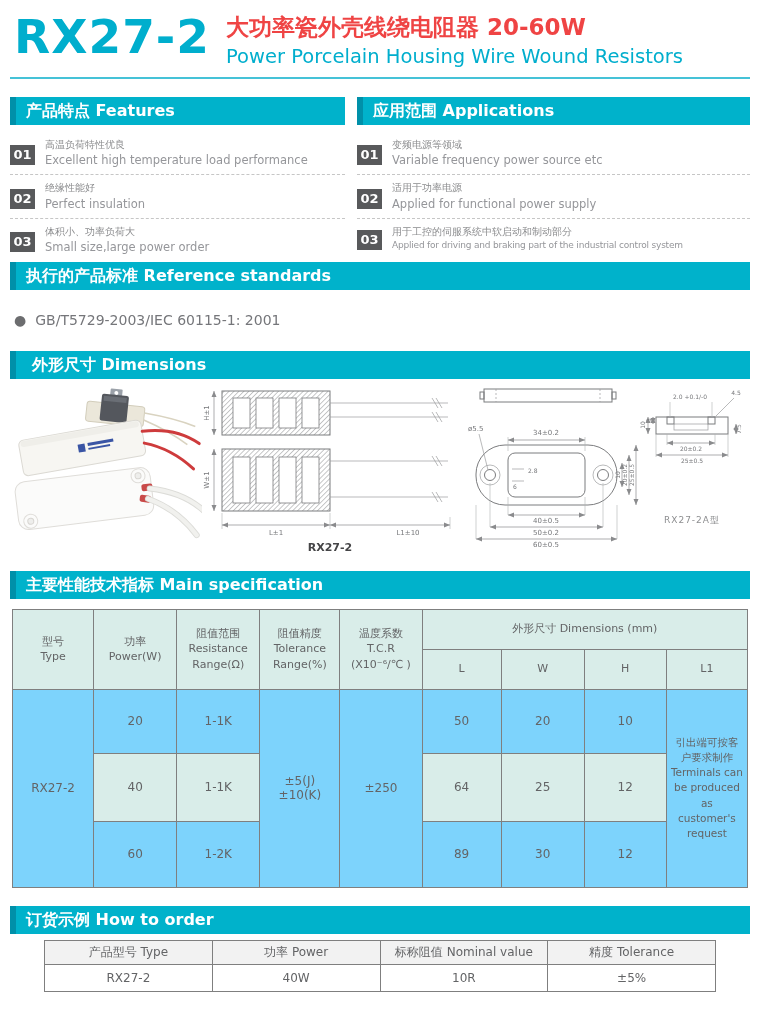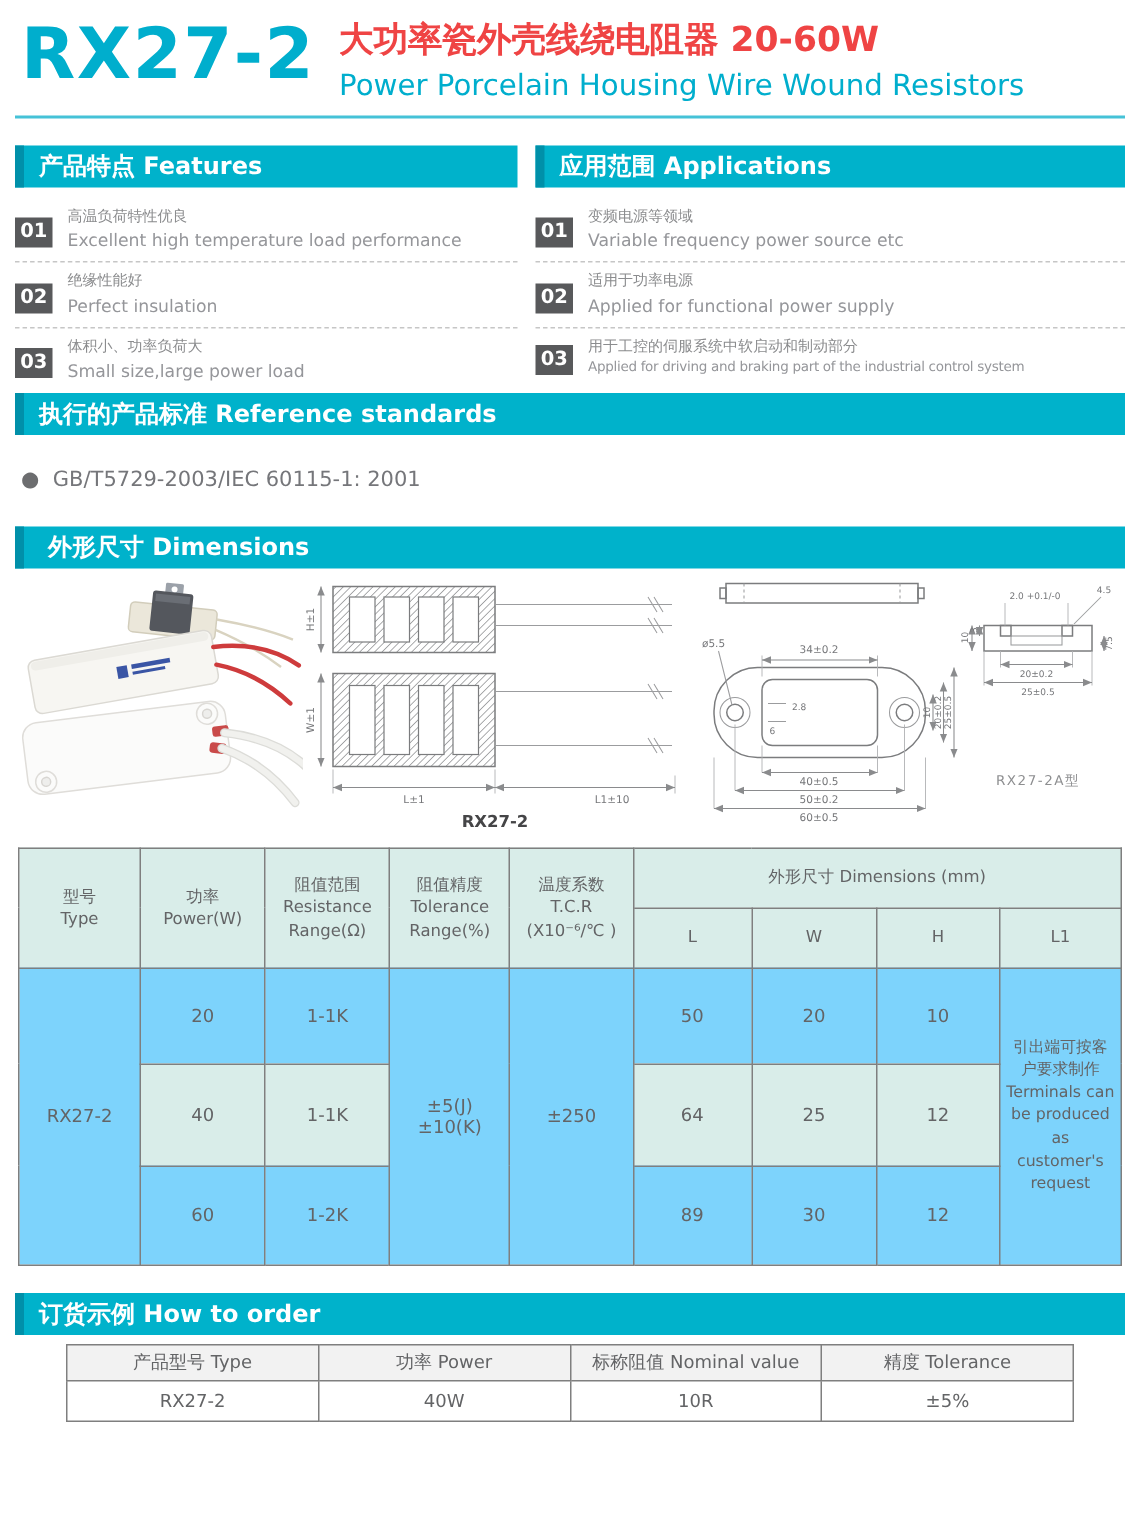--- a/index.html
+++ b/index.html
@@ -113,21 +113,21 @@
           <span class="badge">02</span>
           <div class="itext">
             <div class="icn">绝缘性能好</div>
             <div class="ien">Perfect insulation</div>
           </div>
         </div>
         <div class="item">
           <span class="badge">03</span>
           <div class="itext">
             <div class="icn">体积小、功率负荷大</div>
-            <div class="ien">Small size,large power load</div>
+            <div class="ien">Small size,large power order</div>
           </div>
         </div>
       </div>
     </section>
 
     <section class="col-a">
       <div class="bar"><span>应用范围 Applications</span></div>
       <div class="items">
         <div class="item sep">
           <span class="badge">01</span>
@@ -323,20 +323,21 @@
         <line class="ext" x1="88" y1="51" x2="88" y2="74"></line>
         <line class="dim" x1="16" y1="72" x2="88" y2="72"></line>
         <text class="t6" x="52" y="80" text-anchor="middle">25±0.5</text>
         <text class="cap2" x="52" y="140" text-anchor="middle">RX27-2A型</text>
       </svg>
 
     </div>
   </section>
 
   <section>
+    <div class="bar spec-bar"><span>主要性能技术指标  Main specification</span></div>
     <table class="spec-table">
       <colgroup>
         <col style="width:81px">
           <col style="width:83px">
           <col style="width:83px">
         <col style="width:80px">
           <col style="width:82px">
           <col style="width:79px">
         <col style="width:83px">
           <col style="width:82px">

